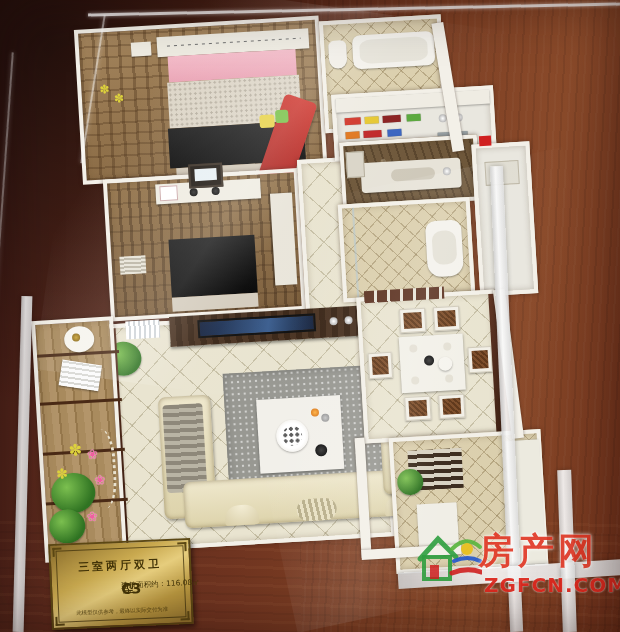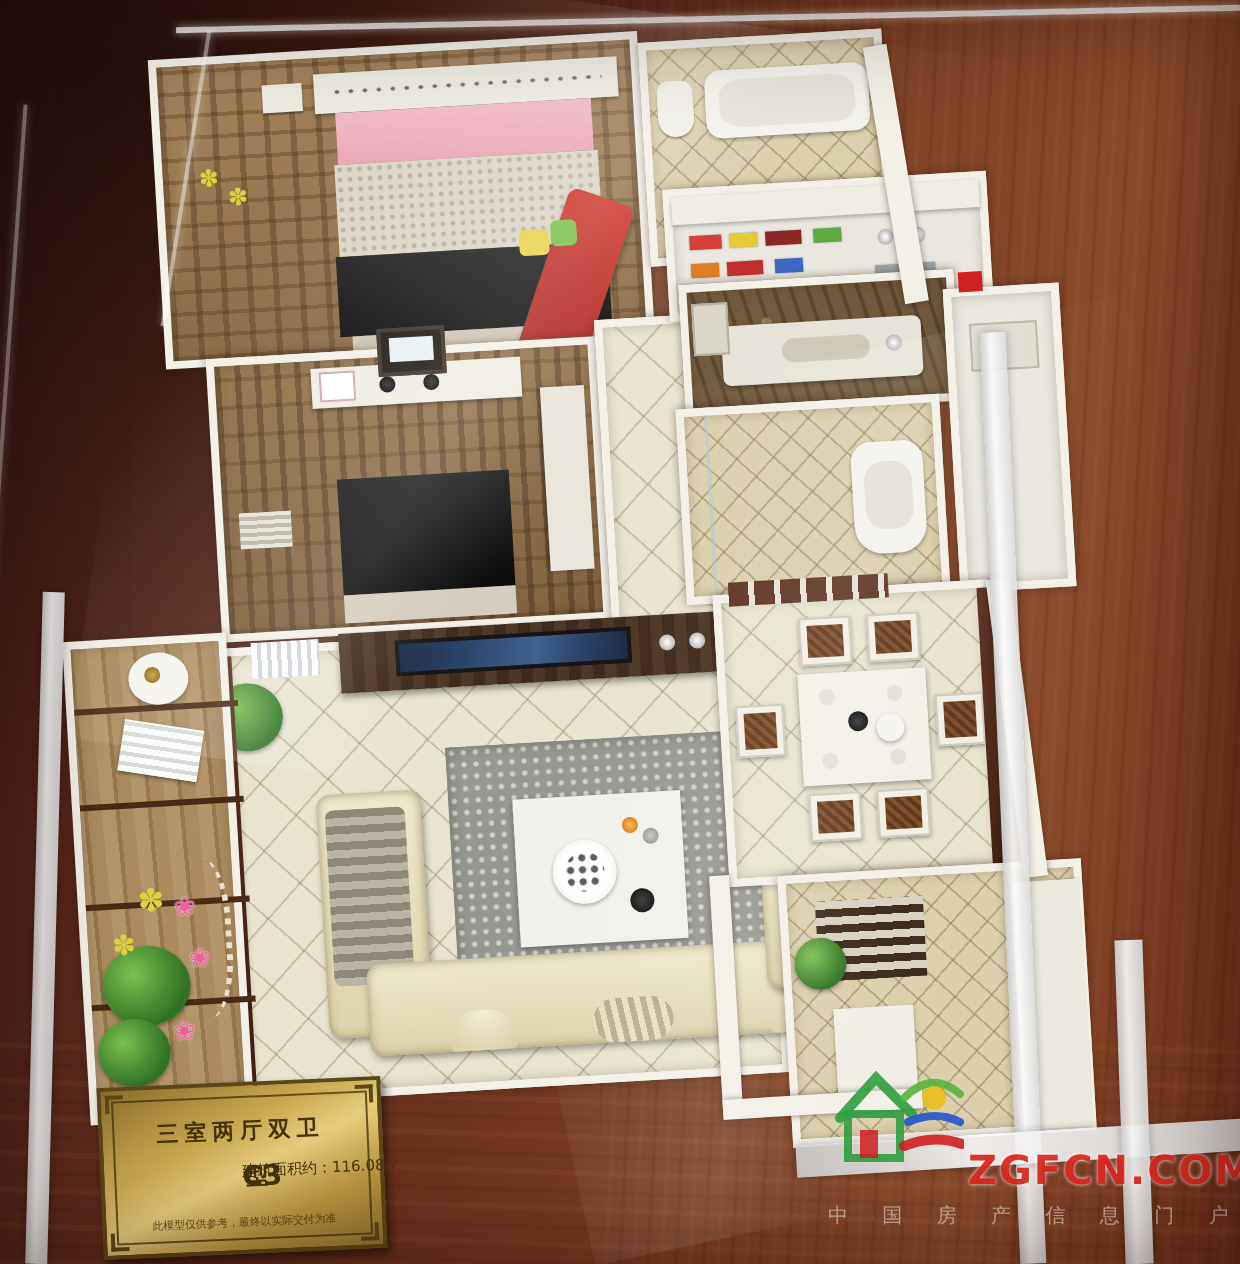--- a/index.html
+++ b/index.html
@@ -308,18 +308,18 @@
   <div id="wm">
     <svg width="70" height="68" viewBox="0 0 70 68">
       <path d="M8 32 L26 12 L44 30" fill="none" stroke="#2f9e3f" stroke-width="5" stroke-linecap="round" opacity="0.9"></path>
       <rect x="12" y="30" width="26" height="22" fill="none" stroke="#2f9e3f" stroke-width="4" opacity="0.9"></rect>
       <rect x="18" y="38" width="9" height="14" fill="#d02020" opacity="0.85"></rect>
       <path d="M40 22 Q54 8 68 20" fill="none" stroke="#58b43c" stroke-width="4" stroke-linecap="round" opacity="0.9"></path>
       <circle cx="55" cy="22" r="6" fill="#e8c020" opacity="0.95"></circle>
       <path d="M42 34 Q56 28 68 34" fill="none" stroke="#2255cc" stroke-width="4" stroke-linecap="round" opacity="0.9"></path>
       <path d="M40 46 Q55 40 69 45" fill="none" stroke="#d02020" stroke-width="5" stroke-linecap="round" opacity="0.9"></path>
     </svg>
+    <div class="site">房产网</div>
     <div class="dom">ZGFCN.COM</div>
-    <div class="tag">中 国 房 产 信 息 门 户</div>
   </div>
 
   <div style="left:0;top:0;width:620px;height:632px;box-shadow:inset 0 0 60px rgba(20,5,0,.45);pointer-events:none;"></div>
 </div>
 
 </body></html>

